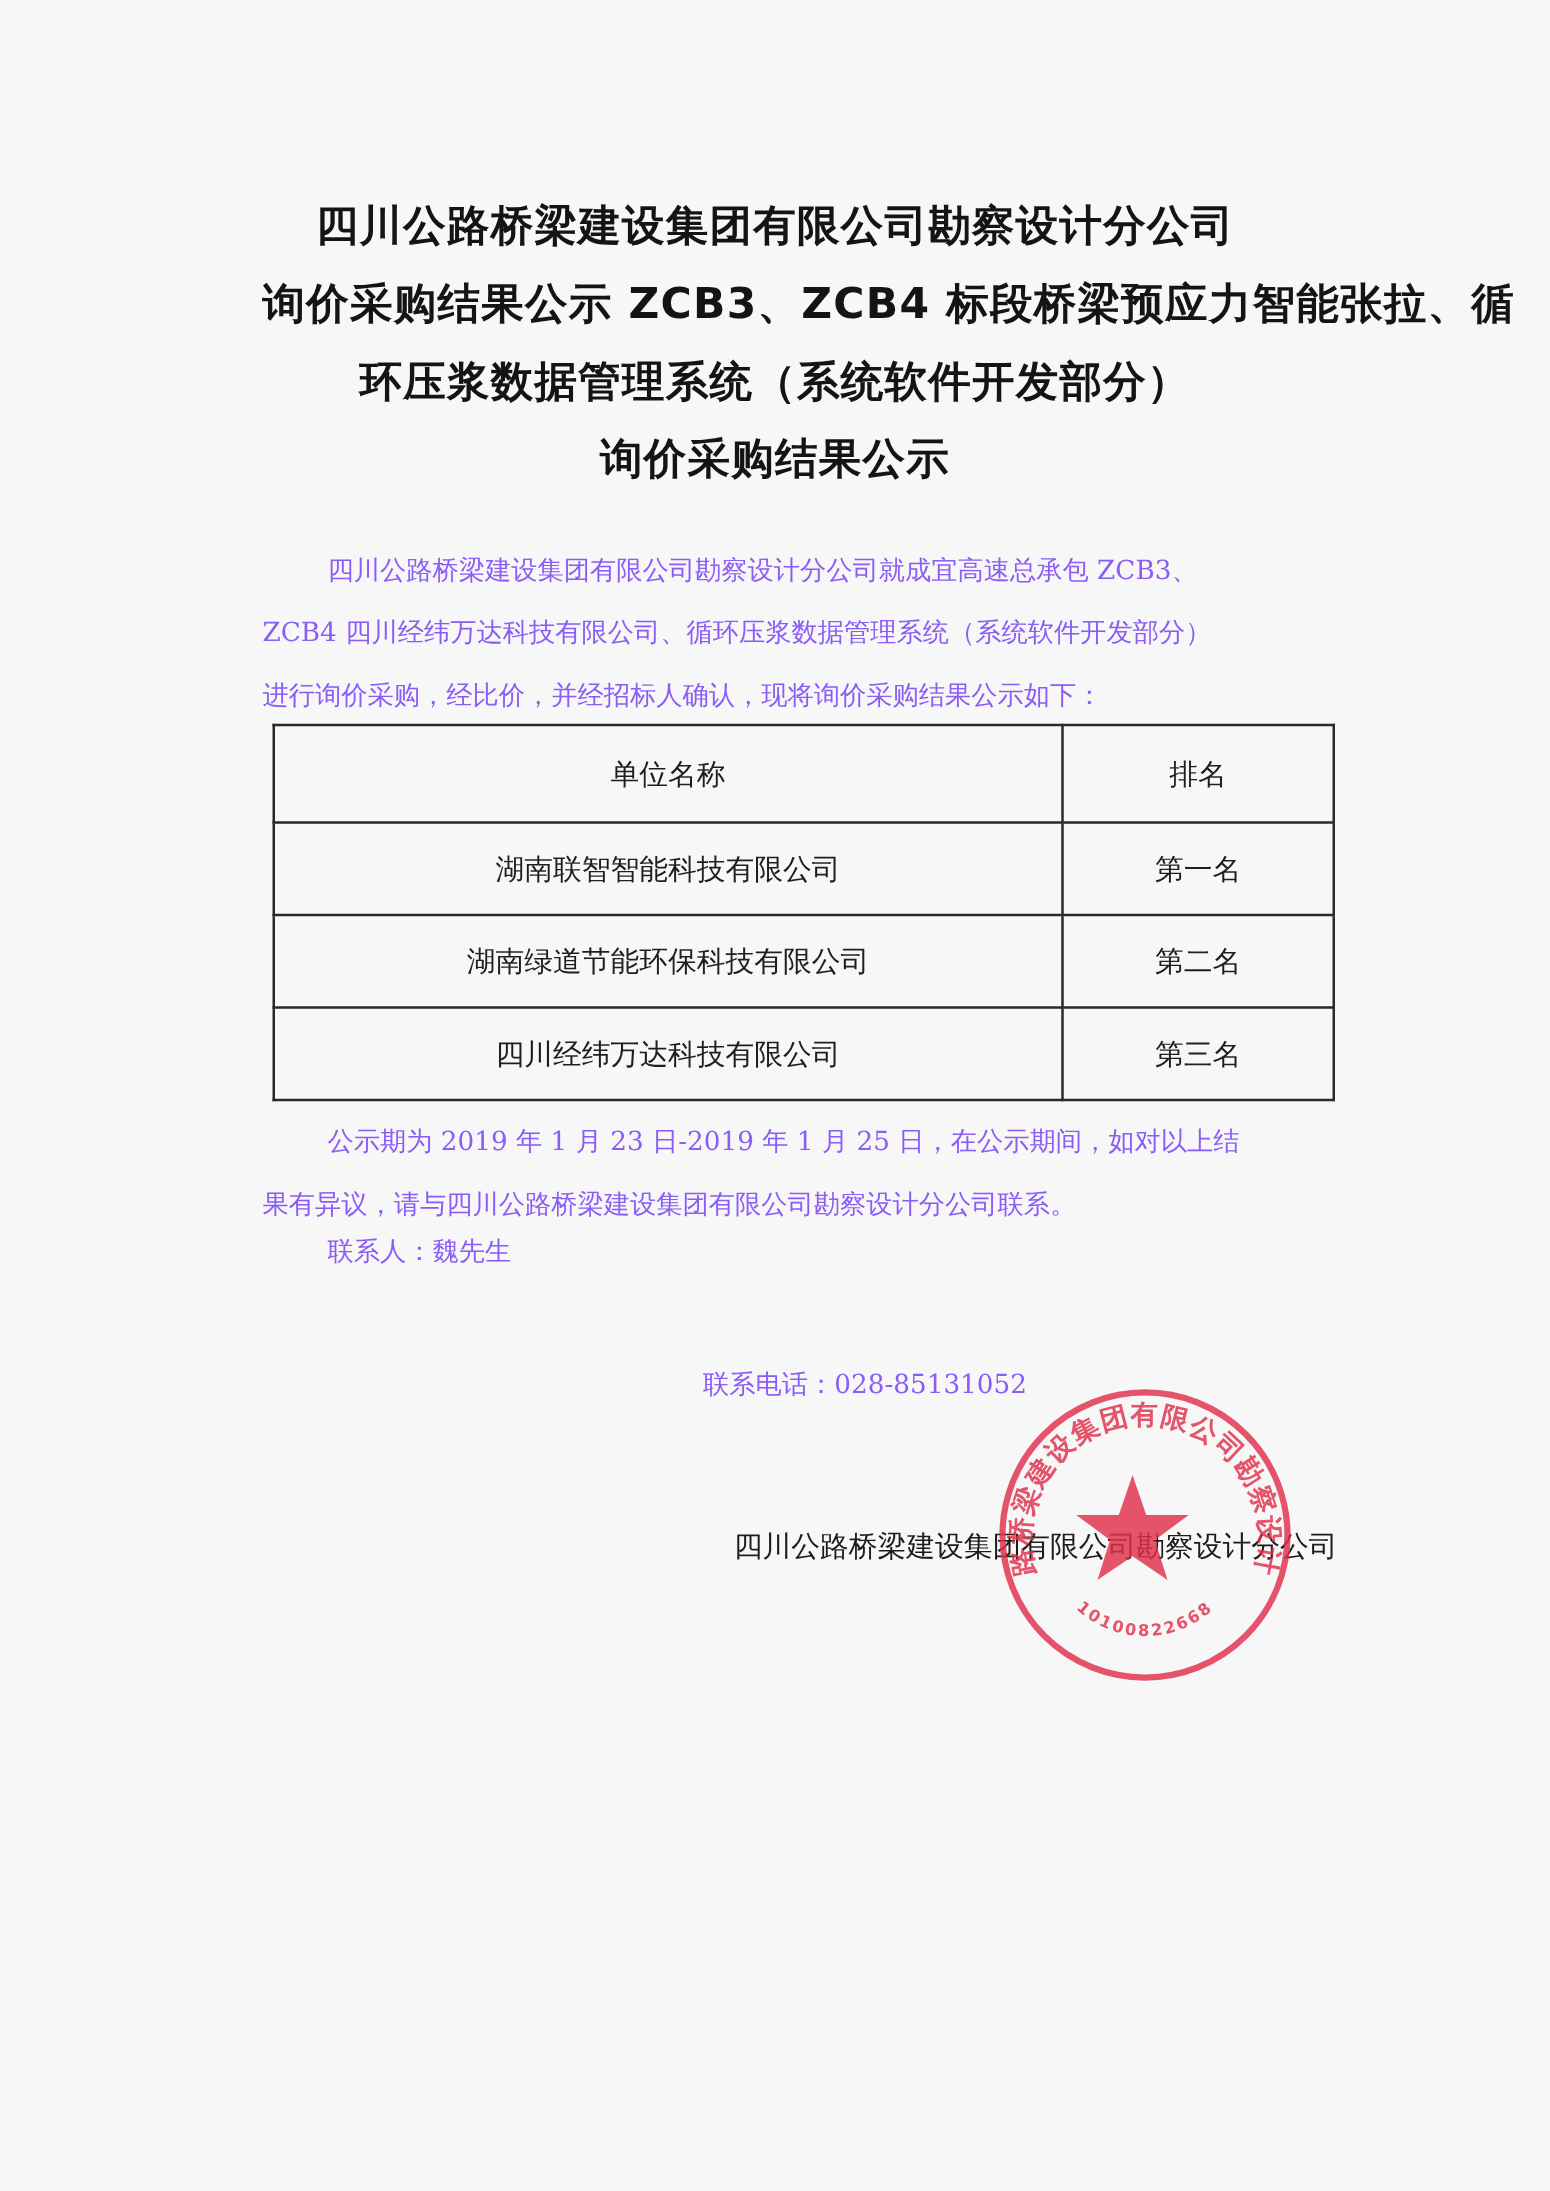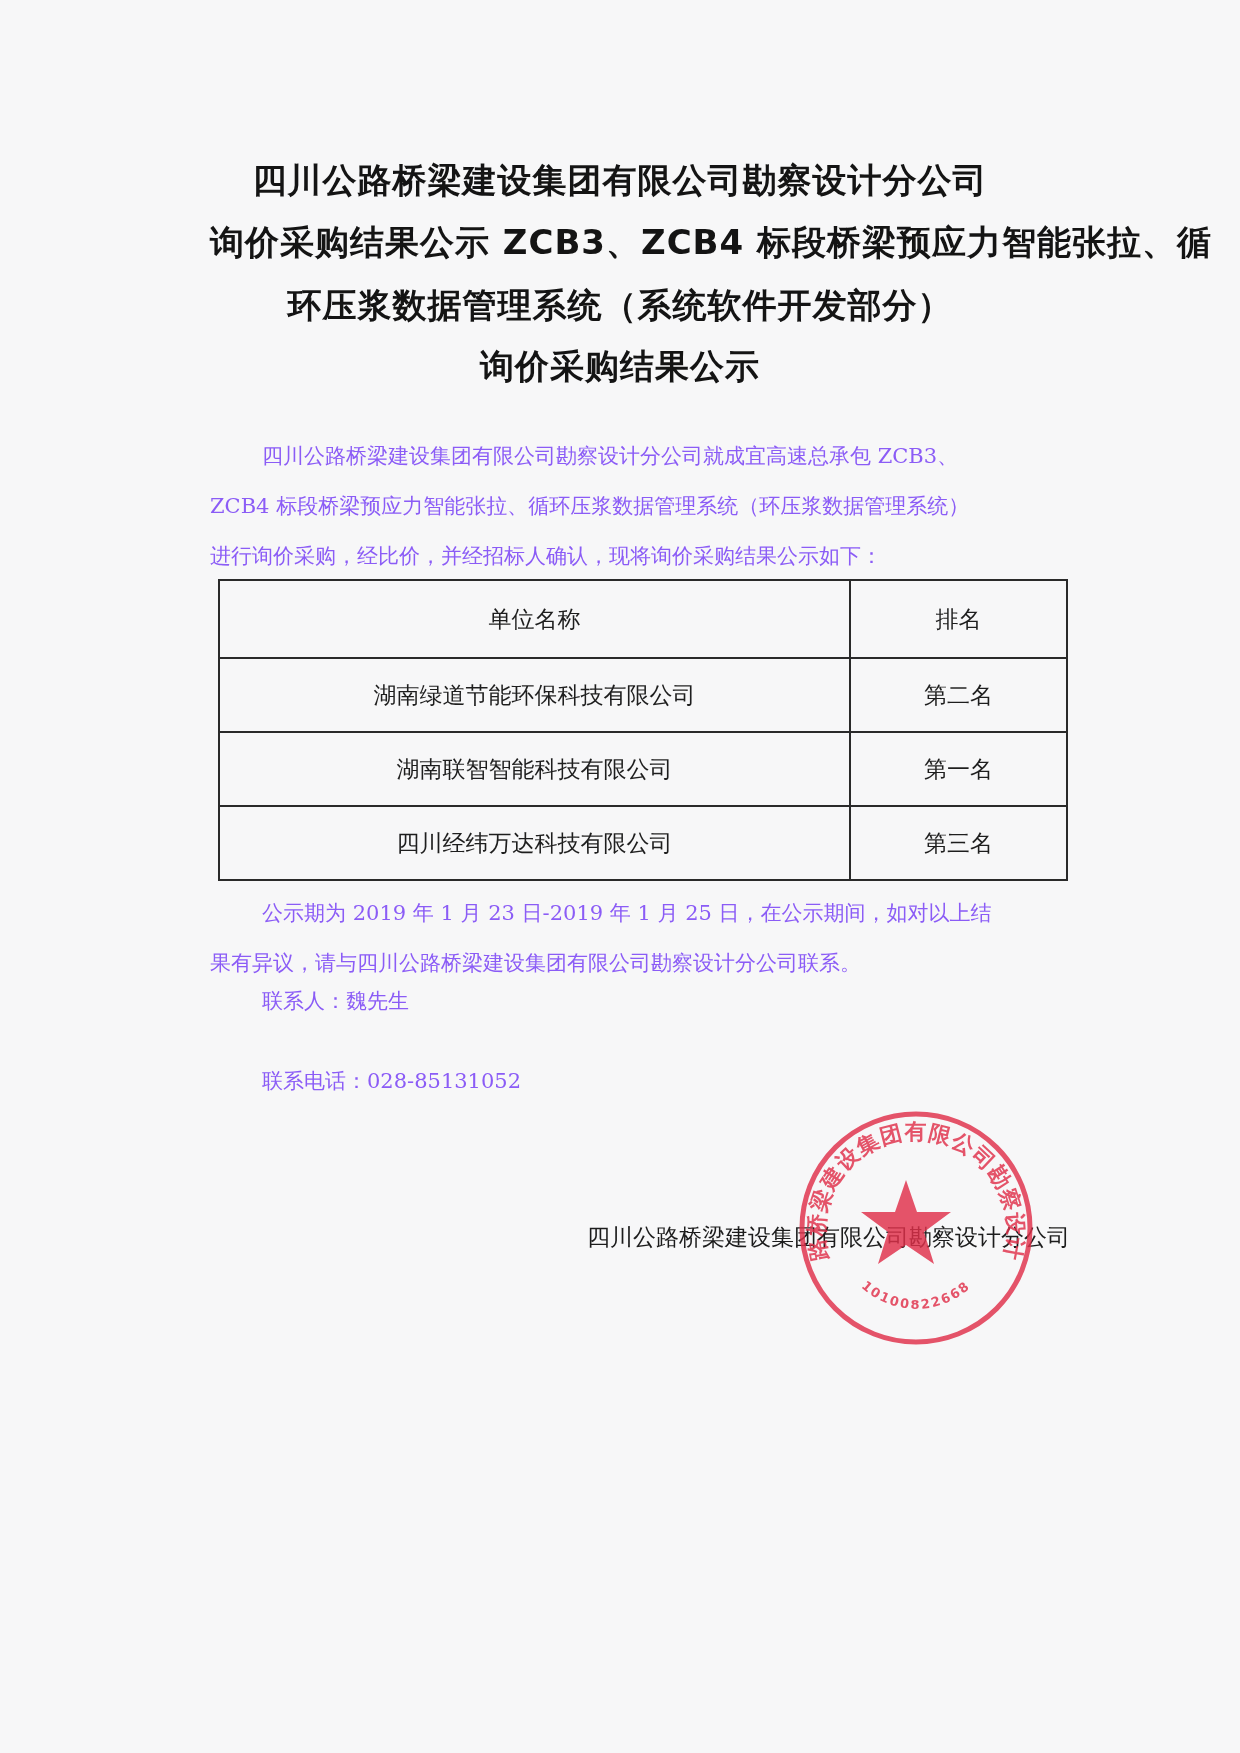--- a/index.html
+++ b/index.html
@@ -89,48 +89,48 @@
 <body>
 
 <div class="page">
 
   <div class="title t1">四川公路桥梁建设集团有限公司勘察设计分公司</div>
   <div class="title t2">询价采购结果公示 ZCB3、ZCB4 标段桥梁预应力智能张拉、循</div>
   <div class="title t3">环压浆数据管理系统（系统软件开发部分）</div>
   <div class="title t4">询价采购结果公示</div>
 
   <div class="para indent" style="top:431px;">四川公路桥梁建设集团有限公司勘察设计分公司就成宜高速总承包 ZCB3、</div>
-  <div class="para" style="top:481px;">ZCB4 标段桥梁预应力智能张拉、循环压浆数据管理系统（环压浆数据管理系统）</div>
+  <div class="para" style="top:481px;">ZCB4 四川经纬万达科技有限公司、循环压浆数据管理系统（系统软件开发部分）</div>
   <div class="para" style="top:531px;">进行询价采购，经比价，并经招标人确认，现将询价采购结果公示如下：</div>
 
   <table class="results">
     <tbody>
         <tr>
       <th class="col-name">单位名称</th>
       <th class="col-rank">排名</th>
     </tr>
     <tr>
+      <td>湖南联智智能科技有限公司</td>
+      <td>第一名</td>
+    </tr>
+    <tr>
       <td>湖南绿道节能环保科技有限公司</td>
       <td>第二名</td>
-    </tr>
-    <tr>
-      <td>湖南联智智能科技有限公司</td>
-      <td>第一名</td>
     </tr>
     <tr>
       <td>四川经纬万达科技有限公司</td>
       <td>第三名</td>
     </tr>
   </tbody>
     </table>
 
   <div class="para indent" style="top:888px;">公示期为 2019 年 1 月 23 日-2019 年 1 月 25 日，在公示期间，如对以上结</div>
   <div class="para" style="top:938px;">果有异议，请与四川公路桥梁建设集团有限公司勘察设计分公司联系。</div>
   <div class="para indent" style="top:976px;">联系人：魏先生</div>
-  <div class="para indent" style="top:1056px;">联系电话：028-85131052</div>
+  <div class="para indent" style="top:1082px;text-align:center;">联系电话：028-85131052</div>
 
   <div class="sig-company">四川公路桥梁建设集团有限公司勘察设计分公司</div>
 
   <svg class="stamp" viewBox="0 0 240 240">
     <defs>
       <path id="ringPath" d="M 32 150 A 92 92 0 1 1 208 150"></path>
       <path id="codePath" d="M 62 176 A 80 80 0 0 0 178 176"></path>
     </defs>
     <circle cx="120" cy="120" r="114" fill="none" stroke="#e0304a" stroke-width="5"></circle>
     <text font-family="DejaVu Sans, sans-serif" font-size="22" font-weight="bold" fill="#e0304a" letter-spacing="1">

